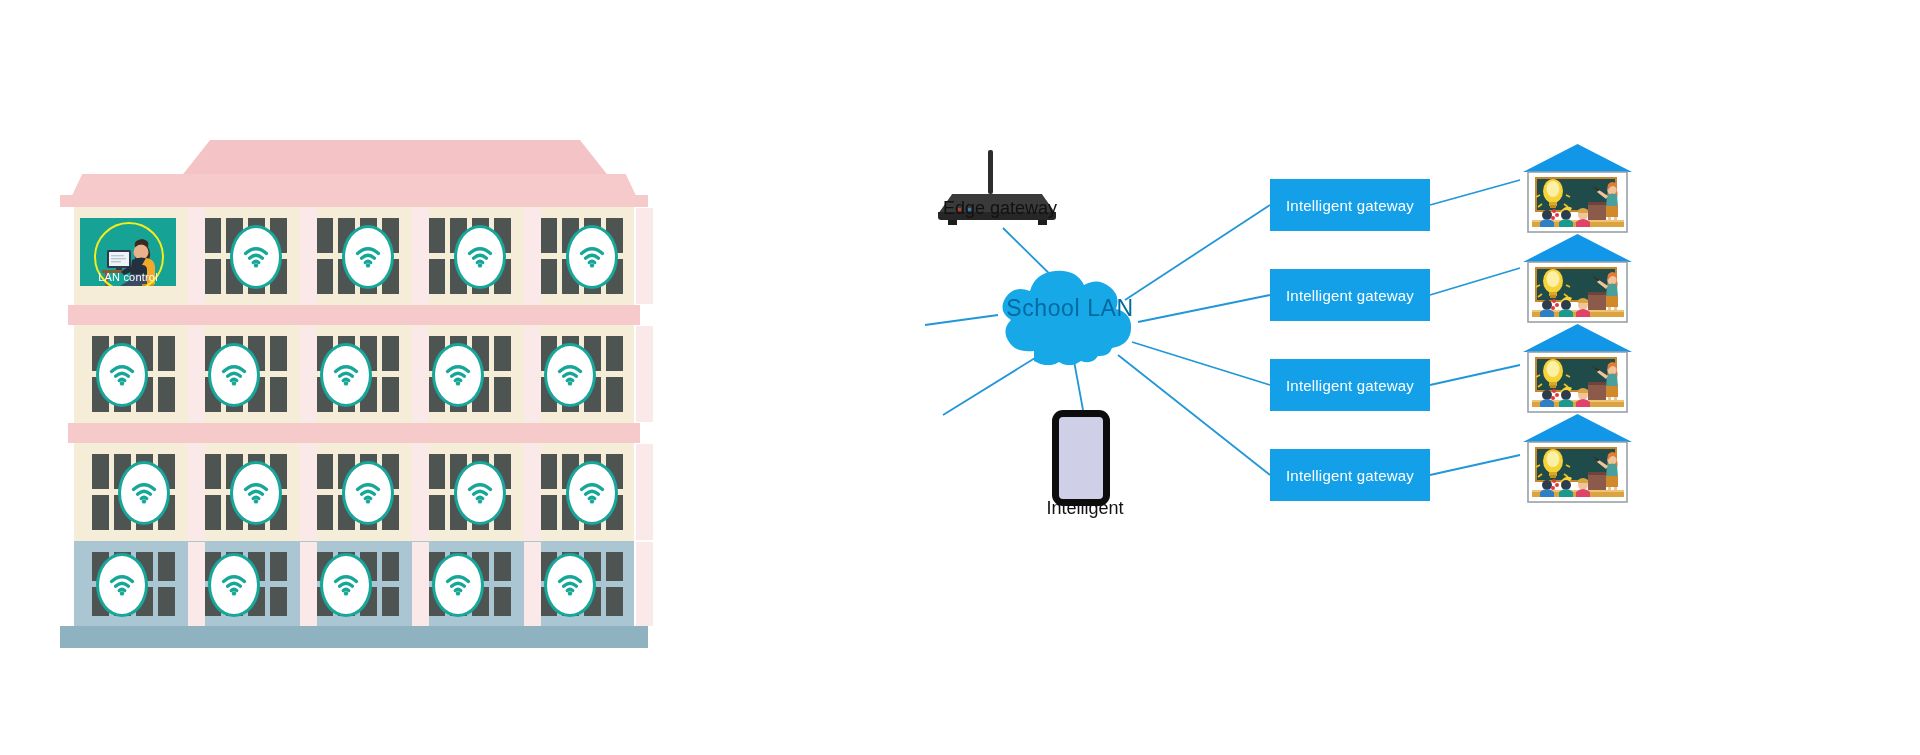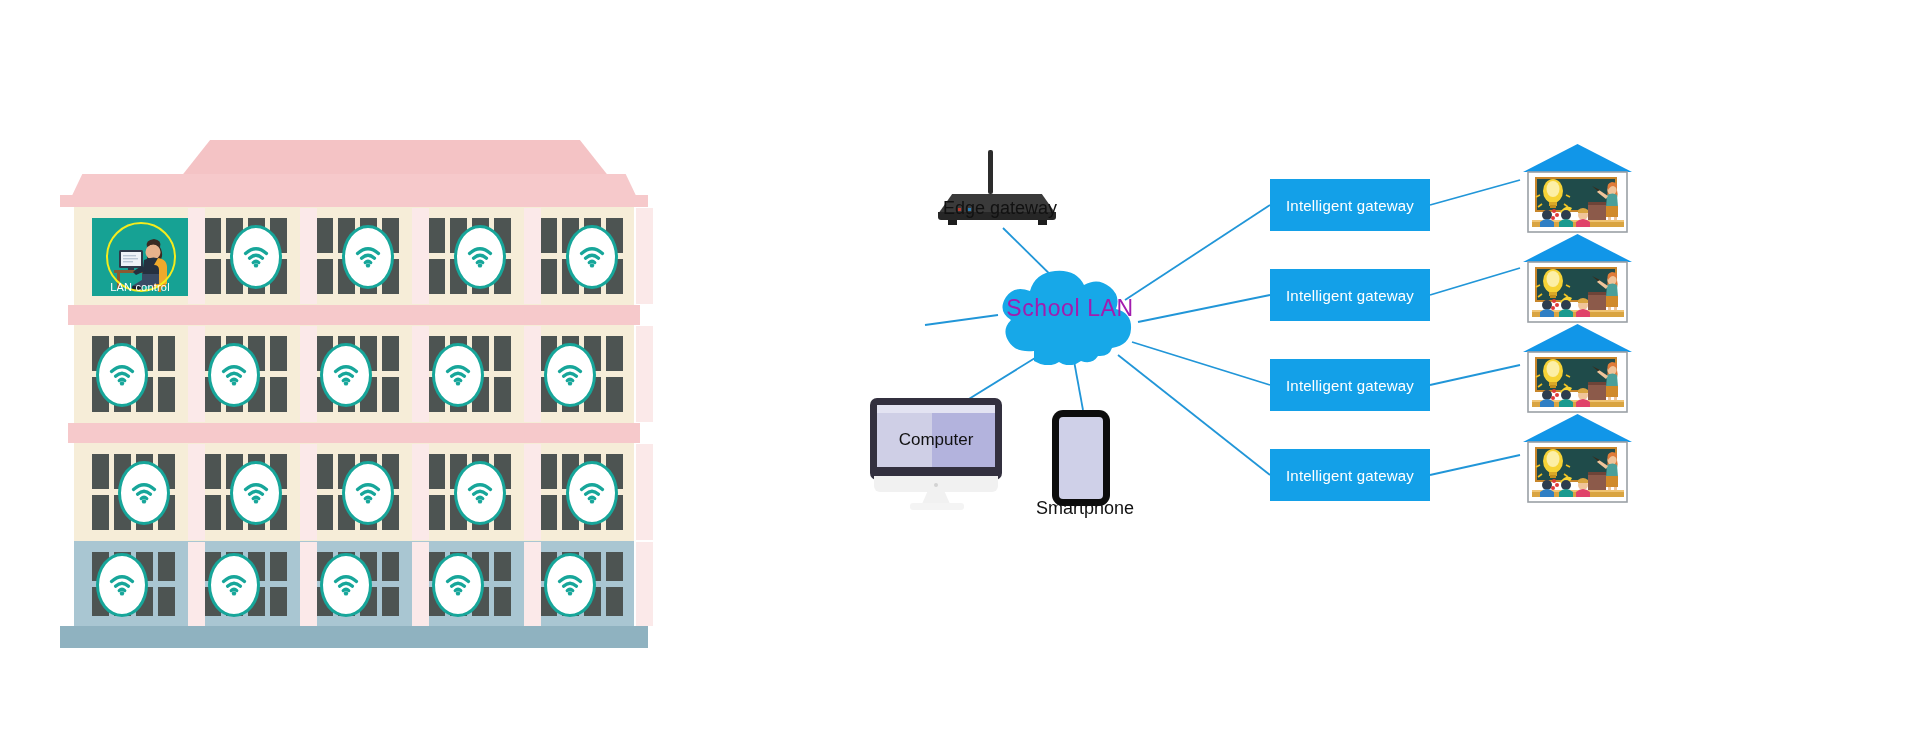--- a/index.html
+++ b/index.html
@@ -34,21 +34,21 @@
   .lan-panel{position:absolute;background:#16a294;overflow:hidden;}
   .lan-ring{position:absolute;border:2px solid #f5ec1d;border-radius:50%;}
   .lan-text{position:absolute;width:100%;text-align:center;color:#ffffff;
       font-size:11px;letter-spacing:.2px;}
 
   
   #net{position:absolute;left:880px;top:110px;width:1020px;height:540px;}
   #net-lines{position:absolute;left:0;top:0;width:1020px;height:540px;}
 
   .cloud{position:absolute;}
-  .cloud-text{position:absolute;width:100%;text-align:center;color:#a21caf;
+  .cloud-text{position:absolute;width:100%;text-align:center;color:#0369a1;
       font-size:23px;top:40px;letter-spacing:.6px;}
 
   .gw-box{position:absolute;width:160px;height:52px;background:#13a0e8;
       display:flex;align-items:center;justify-content:center;}
   .gw-box span{color:#ffffff;font-size:15px;letter-spacing:.2px;}
 
   .classroom{position:absolute;width:115px;height:92px;}
 
   .dev-label{position:absolute;text-align:center;font-size:18px;color:#111;white-space:nowrap;}
 
@@ -97,21 +97,21 @@
     <div class="floor-band" style="top:165px;"></div>
 
     <div class="floor floor-bg-cream" style="top:185px;height:98px;"></div>
     <div class="floor-band" style="top:283px;"></div>
 
     <div class="floor floor-bg-cream" style="top:303px;height:98px;"></div>
 
     <div class="floor floor-bg-blue" style="top:401px;height:85px;"></div>
     <div class="base-slab" style="top:486px;"></div>
 
-    <div class="lan-panel" style="left:32px;top:78px;width:96px;height:78px;">
+    <div class="lan-panel" style="left:20px;top:78px;width:96px;height:68px;">
       <div class="lan-ring" style="left:14px;top:4px;width:66px;height:66px;"></div>
       
       <svg width="96" height="78" viewBox="0 0 96 78">
         <rect x="22" y="52" width="44" height="3" fill="#8a5a33"></rect>
         <rect x="25" y="55" width="3" height="16" fill="#8a5a33"></rect>
         <rect x="60" y="55" width="3" height="16" fill="#8a5a33"></rect>
         <rect x="27" y="32" width="24" height="18" rx="1.5" fill="#2f3a4a"></rect>
         <rect x="29" y="34" width="20" height="14" fill="#eef3f8"></rect>
         <rect x="31" y="37" width="13" height="1.4" fill="#b8c6d4"></rect>
         <rect x="31" y="40" width="15" height="1.4" fill="#b8c6d4"></rect>
@@ -679,38 +679,26 @@
       <div class="rt-top" style="left:8px;top:44px;width:118px;height:20px;"></div>
       <div class="rt-front" style="left:8px;top:62px;width:118px;height:8px;border-radius:0 0 3px 3px;"></div>
       <div class="rt-led" style="left:28px;top:58px;background:#c0392b;"></div>
       <div class="rt-led" style="left:38px;top:58px;background:#2980b9;"></div>
       <div class="rt-foot" style="left:18px;top:70px;width:9px;height:5px;"></div>
       <div class="rt-foot" style="left:108px;top:70px;width:9px;height:5px;"></div>
     </div>
     <div class="dev-label" style="left:10px;top:88px;width:220px;">Edge gateway</div>
 
 
-    <div class="abs" style="left:-10px;top:288px;width:150px;height:110px;">
-      <div class="mon-bezel" style="left:0;top:0;width:132px;height:82px;"></div>
-      <div class="mon-screen" style="left:7px;top:7px;width:118px;height:62px;"></div>
-      <div class="mon-screen-r" style="left:62px;top:7px;width:63px;height:62px;"></div>
-      <div class="mon-screen-top" style="left:7px;top:7px;width:118px;height:8px;"></div>
-      <div class="mon-screen-txt" style="top:32px;left:0;width:132px;">Computer</div>
-      <div class="mon-chin" style="left:4px;top:78px;width:124px;height:16px;"></div>
-      <div class="mon-dot" style="left:64px;top:85px;width:4px;height:4px;"></div>
-      <div class="mon-neck" style="left:52px;top:92px;width:28px;height:14px;
-           clip-path:polygon(22% 0,78% 0,100% 100%,0 100%);"></div>
-      <div class="mon-foot" style="left:40px;top:105px;width:54px;height:7px;"></div>
-    </div>
 
     <div class="abs" style="left:172px;top:300px;width:66px;height:100px;">
       <div class="ph-body" style="left:0;top:0;width:58px;height:96px;"></div>
       <div class="ph-screen" style="left:7px;top:7px;width:44px;height:82px;"></div>
     </div>
-    <div class="dev-label" style="left:120px;top:388px;width:170px;">Smartphone</div>
+    <div class="dev-label" style="left:120px;top:388px;width:170px;">Intelligent</div>
 
     <div class="cloud" style="left:110px;top:145px;width:160px;height:110px;">
       <svg width="160" height="110" viewBox="0 0 160 110">
         <path fill="#17a8e8" d="
           M44 96
           q-18 2 -25 -9
           q-8 -12 2 -22
           q-14 -9 -5 -23
           q8 -12 24 -6
           q5 -18 25 -20

